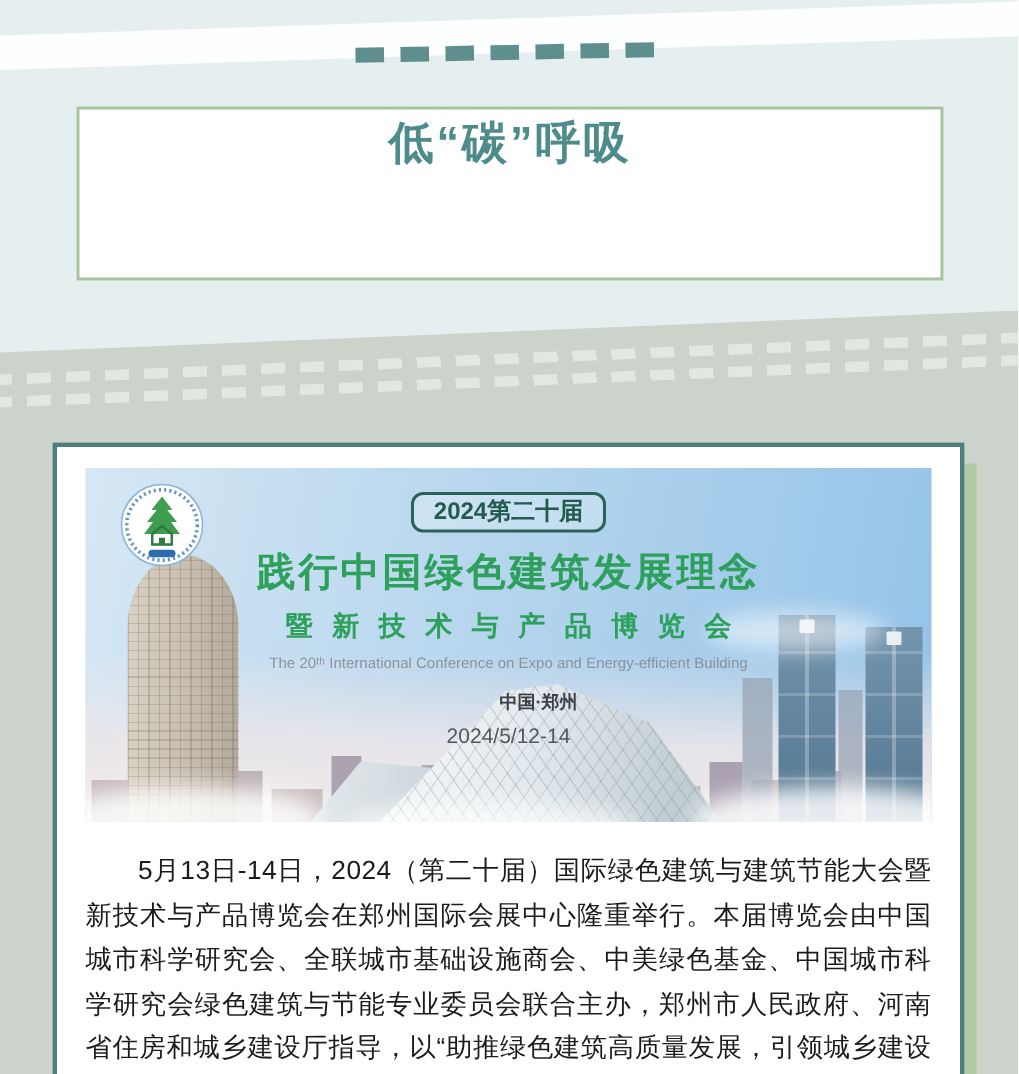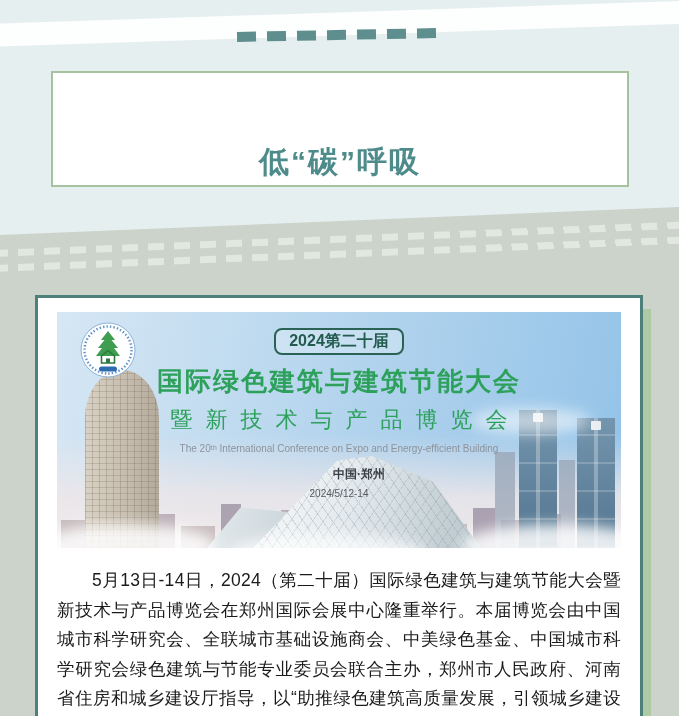--- a/index.html
+++ b/index.html
@@ -12,21 +12,21 @@
     background:#fdfefe; transform:rotate(-1.9deg); transform-origin:left center; }
 
   
   .teal-dashes { position:absolute; left:237px; top:30px; display:flex; gap:11px;
     transform:rotate(-1.1deg); }
   .teal-dashes span { width:19px; height:10px; background:#5e8e8e; display:block; }
 
   
   .title-box { position:absolute; left:51px; top:71px; width:578px; height:116px;
     background:#ffffff; border:2px solid #a6c29f; display:flex; flex-direction:column;
-    align-items:center; justify-content:flex-end; }
+    align-items:center; justify-content:flex-start; }
   .title-box .t-line { font-size:30px; font-weight:bold; color:#4e8c8b; line-height:46px;
     letter-spacing:2px; }
 
   
   .bg-band { position:absolute; left:0; top:0; width:679px; height:716px; background:#ccd3cb;
     clip-path:polygon(0 235px, 100% 207px, 100% 100%, 0 100%); }
   .band-dashes { position:absolute; left:-8px; width:720px; height:7px;
     background:repeating-linear-gradient(90deg,#e2e8e1 0 16px, rgba(0,0,0,0) 16px 26px);
     transform:rotate(-2.36deg); transform-origin:left center; }
   .band-dashes.r1 { top:250px; }
@@ -73,25 +73,25 @@
     width:10px; height:9px; background:#e8edf0; border-radius:1px; }
   .tower.a { left:462px; height:138px; }
   .tower.b { left:520px; height:130px; }
   .mid-bldg { position:absolute; bottom:0; background:#98a4b4; opacity:.75; }
 
   .banner-text { position:absolute; left:0; right:0; top:16px; display:flex;
     flex-direction:column; align-items:center; z-index:5; }
   .badge { border:2px solid #2a6356; border-radius:8px; padding:1px 13px;
     font-size:16px; font-weight:bold; color:#235c4f; background:rgba(255,255,255,.25); }
   .b-title { margin-top:9px; font-size:26px; font-weight:800; color:#2da15b; letter-spacing:2px; }
-  .b-sub { margin-top:6px; font-size:22px; font-weight:400; color:#2da15b;
+  .b-sub { margin-top:6px; font-size:18px; font-weight:700; color:#2da15b;
     letter-spacing:13px; padding-left:13px; }
   .b-eng { margin-top:7px; font-size:10px; color:#8d939b; line-height:13.5px; text-align:center; }
   .b-loc { margin-top:10px; font-size:12px; font-weight:bold; color:#3b4046;margin-left:40px; }
-  .b-date { margin-top:5px; font-size:10px; color:#53585e; }
+  .b-date { margin-top:5px; font-size:14px; color:#53585e; }
 
   .logo { position:absolute; left:23px; top:10px; width:56px; height:56px; z-index:6; }
 
   
   .article { position:absolute; left:19px; top:268px; width:564px;
     font-size:17.5px; line-height:29.5px; color:#1b1b1b; text-align:justify;
     text-indent:2em; letter-spacing:.3px; }
 </style>
 </head>
 <body>
@@ -160,21 +160,21 @@
         <circle cx="28" cy="28" r="23.5" fill="none" stroke="#3b77b5" stroke-width="2.4" stroke-dasharray="1.4 2.1" opacity=".8"></circle>
         <circle cx="28" cy="28" r="20.5" fill="#ffffff"></circle>
         <path d="M28 9 L35 18 L31.5 18 L38 26 L34 26 L40 34 L16 34 L22 26 L18 26 L24.5 18 L21 18 Z" fill="#3f9d4f"></path>
         <path d="M21.5 34 L28 28.5 L34.5 34 L34.5 41 L21.5 41 Z" fill="none" stroke="#2c7a3f" stroke-width="1.6"></path>
         <rect x="26" y="36.5" width="4" height="4.5" fill="#2c7a3f"></rect>
         <rect x="19" y="44.5" width="18" height="5" rx="2.5" fill="#2e6cb0"></rect>
       </svg>
 
       <div class="banner-text">
         <div class="badge">2024第二十届</div>
-        <div class="b-title">国际绿色建筑与建筑节能大会</div>
+        <div class="b-title">践行中国绿色建筑发展理念</div>
         <div class="b-sub">暨新技术与产品博览会</div>
         <div class="b-eng">The 20ᵗʰ International Conference on Expo and Energy-efficient Building</div>
         <div class="b-loc">中国·郑州</div>
         <div class="b-date">2024/5/12-14</div>
       </div>
     </div>
 
     <p class="article">5月13日-14日，2024（第二十届）国际绿色建筑与建筑节能大会暨新技术与产品博览会在郑州国际会展中心隆重举行。本届博览会由中国城市科学研究会、全联城市基础设施商会、中美绿色基金、中国城市科学研究会绿色建筑与节能专业委员会联合主办，郑州市人民政府、河南省住房和城乡建设厅指导，以“助推绿色建筑高质量发展，引领城乡建设绿色低碳转型”为主题，践行中国绿色建筑发展理念，汇集了建筑行业众多优秀企业和高精尖技术人才。</p>
   </div>
 

